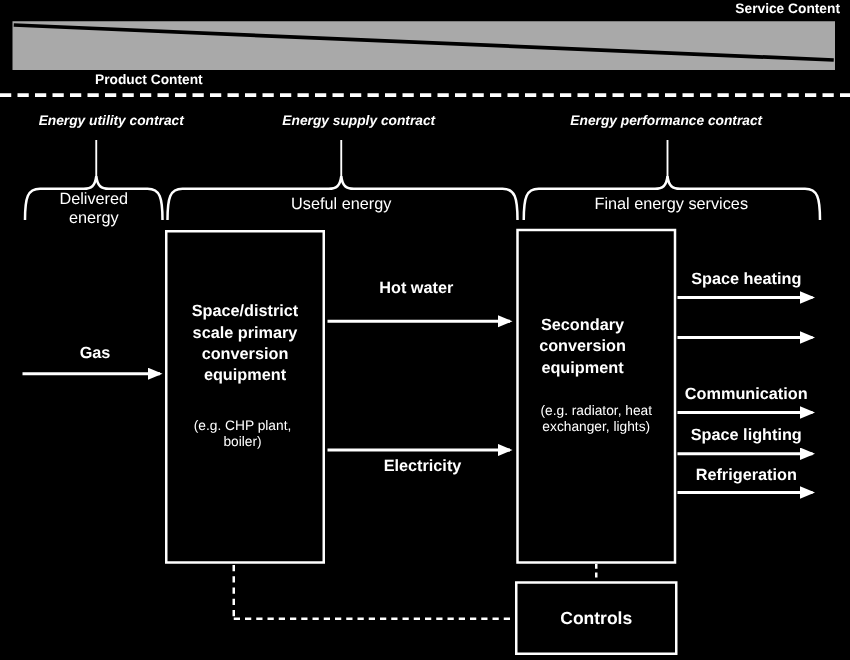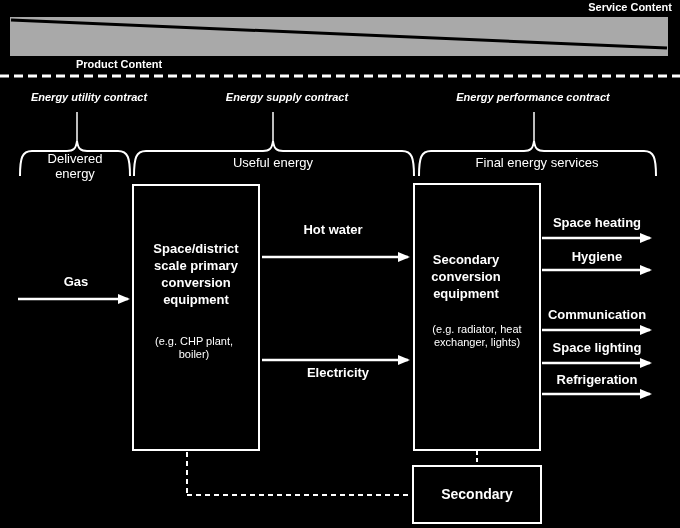--- a/index.html
+++ b/index.html
@@ -87,26 +87,25 @@
   </div>
 
   <div class="box" id="secondary-box" style="left:413px;top:183px;width:128px;height:268px;">
     <div class="inner">
       <div class="box-title" style="width:90px;">Secondary conversion equipment</div>
       <div class="box-note" style="width:112px;">(e.g. radiator, heat exchanger, lights)</div>
     </div>
   </div>
 
   <div class="box" id="controls-box" style="left:412px;top:465px;width:130px;height:59px;">
-    <div class="box-title">Secondary</div>
+    <div class="box-title">Controls</div>
   </div>
 
   <div class="lbl flow-lbl" style="left:36px;top:275px;width:80px;">Gas</div>
   <div class="lbl flow-lbl" style="left:283px;top:223px;width:100px;">Hot water</div>
   <div class="lbl flow-lbl" style="left:288px;top:366px;width:100px;">Electricity</div>
 
   <div class="lbl flow-lbl" style="left:542px;top:216px;width:110px;">Space heating</div>
-  <div class="lbl flow-lbl" style="left:542px;top:250px;width:110px;">Hygiene</div>
   <div class="lbl flow-lbl" style="left:542px;top:308px;width:110px;">Communication</div>
   <div class="lbl flow-lbl" style="left:542px;top:341px;width:110px;">Space lighting</div>
   <div class="lbl flow-lbl" style="left:542px;top:373px;width:110px;">Refrigeration</div>
 
 </div>
 
 </body></html>

